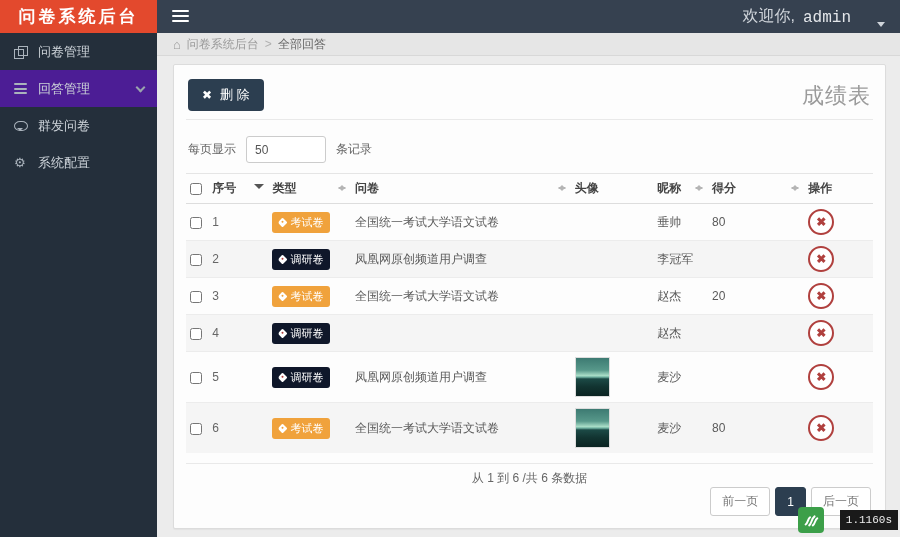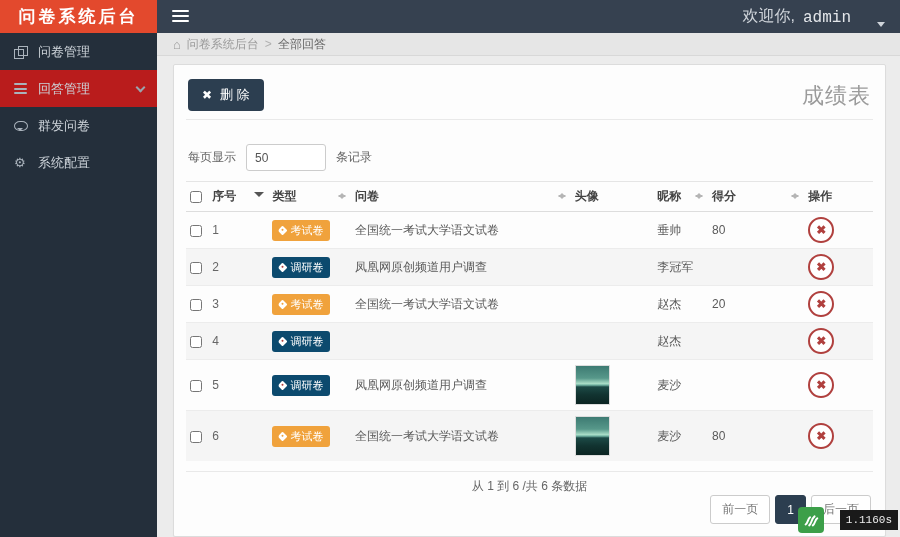--- a/index.html
+++ b/index.html
@@ -18,21 +18,21 @@
   .hamburger span { display:block; height:2px; background:#fff; margin:0 0 3px 0; border-radius:1px; }
   .topnav-right { margin-left:auto; color:#cfd4da; font-size:16px; display:flex; align-items:flex-end; gap:8px; cursor:pointer; }
   .topnav-right .uname { font-family:"Liberation Mono","DejaVu Sans Mono",monospace; color:#e3e6ea; }
   .caret-down { width:0; height:0; border-left:4px solid transparent; border-right:4px solid transparent;
     border-top:5px solid #cfd4da; display:inline-block; margin-left:18px; }
 
   
   .sidebar { position:absolute; left:0; top:33px; bottom:0; width:157px; background:#242f3b; }
   .side-item { display:flex; align-items:center; padding:10px 14px; height:37px; color:#ccd2d8;
     font-size:13px; cursor:pointer; position:relative; }
-  .side-item.active { background:#b91c1c; }
+  .side-item.active { background:#4c1d95; }
   .side-icon { width:24px; display:inline-flex; align-items:center; color:#aab3bc; }
   
   .i-copy { position:relative; width:13px; height:12px; }
   .i-copy::before { content:""; position:absolute; left:0; top:3px; width:8px; height:8px; border:1.5px solid #aab3bc; background:#242f3b; }
   .i-copy::after { content:""; position:absolute; left:4px; top:0; width:8px; height:8px; border:1.5px solid #aab3bc; }
   
   .i-list { width:13px; height:11px; display:inline-block; }
   .i-list span { display:block; height:2px; background:#aab3bc; margin-bottom:2.5px; border-radius:1px; }
   
   .i-comment { position:relative; width:14px; height:10px; border:1.5px solid #aab3bc; border-radius:6px/5px; }
@@ -53,21 +53,21 @@
   .panel { background:#fdfdfd; border:1px solid #dcdcdc; border-radius:2px;
     margin:8px 14px 0 16px; padding:12px 12px 10px 12px; box-shadow:0 1px 1px rgba(0,0,0,.04); }
 
   .panel-head { display:flex; align-items:flex-end; justify-content:space-between;
     padding:2px 2px 8px 2px; border-bottom:1px solid #e9e9e9; }
   .btn-delete { background:#2c3e50; color:#fff; border:none; border-radius:4px;
     padding:7px 14px; font-size:13px; cursor:pointer; display:inline-flex; align-items:center; gap:8px; }
   .btn-delete .x { font-size:12px; }
   .panel-title { font-size:22px; color:#9b9b9b; letter-spacing:1px; }
 
-  .controls { display:flex; align-items:center; margin:24px 2px 10px 2px; font-size:12px; color:#666; }
+  .controls { display:flex; align-items:center; margin:16px 2px 10px 2px; font-size:12px; color:#666; }
   .pp-input { width:80px; height:27px; border:1px solid #ccc; border-radius:3px;
     margin:0 10px; padding:0 8px; font-size:12px; color:#555; background:#fff; }
   .search-wrap { margin-left:auto; display:flex; align-items:center; gap:8px; }
   .search-input { width:158px; height:27px; border:1px solid #ccc; border-radius:3px;
     padding:0 8px; font-size:12px; background:#fff; }
 
   
   table { width:100%; border-collapse:collapse; font-size:12px; }
   thead th { text-align:left; font-weight:bold; color:#444; padding:6px 4px;
     border-top:1px solid #e5e5e5; border-bottom:1px solid #ddd; cursor:pointer; }
@@ -83,21 +83,21 @@
   .sort-both::before { content:""; position:absolute; top:0; left:0;
     border:4px solid transparent; border-bottom-color:#b5b5b5; }
   .sort-both::after { content:""; position:absolute; bottom:-1px; left:0;
     border:4px solid transparent; border-top-color:#b5b5b5; }
   .sort-desc { float:right; width:0; height:0; margin-top:4px;
     border:5px solid transparent; border-top-color:#555; }
 
   .badge { display:inline-flex; align-items:center; gap:4px; color:#fff; font-size:11px;
     padding:3px 7px; border-radius:3px; white-space:nowrap; }
   .badge-exam { background:#f0a23c; }
-  .badge-research { background:#0c4a6e;text-align:right; }
+  .badge-research { background:#0f172a;text-align:right; }
   .tag-icon { width:7px; height:7px; background:#fff; display:inline-block;
     border-radius:1px 1px 1px 3px; transform:rotate(45deg); position:relative; }
   .tag-icon::after { content:""; position:absolute; left:2px; top:2px; width:2px; height:2px;
     border-radius:50%; background:#f0a23c; }
   .badge-research .tag-icon::after { background:#b0403e; }
 
   .avatar { width:35px; height:40px; border:1px solid #ddd; background:
     linear-gradient(to bottom, #3d7a72 0%, #57988a 32%, #a8dcc6 46%, #76b7a6 50%,
       #1c4a46 55%, #123431 75%, #0b2422 100%); padding:0; }
 

